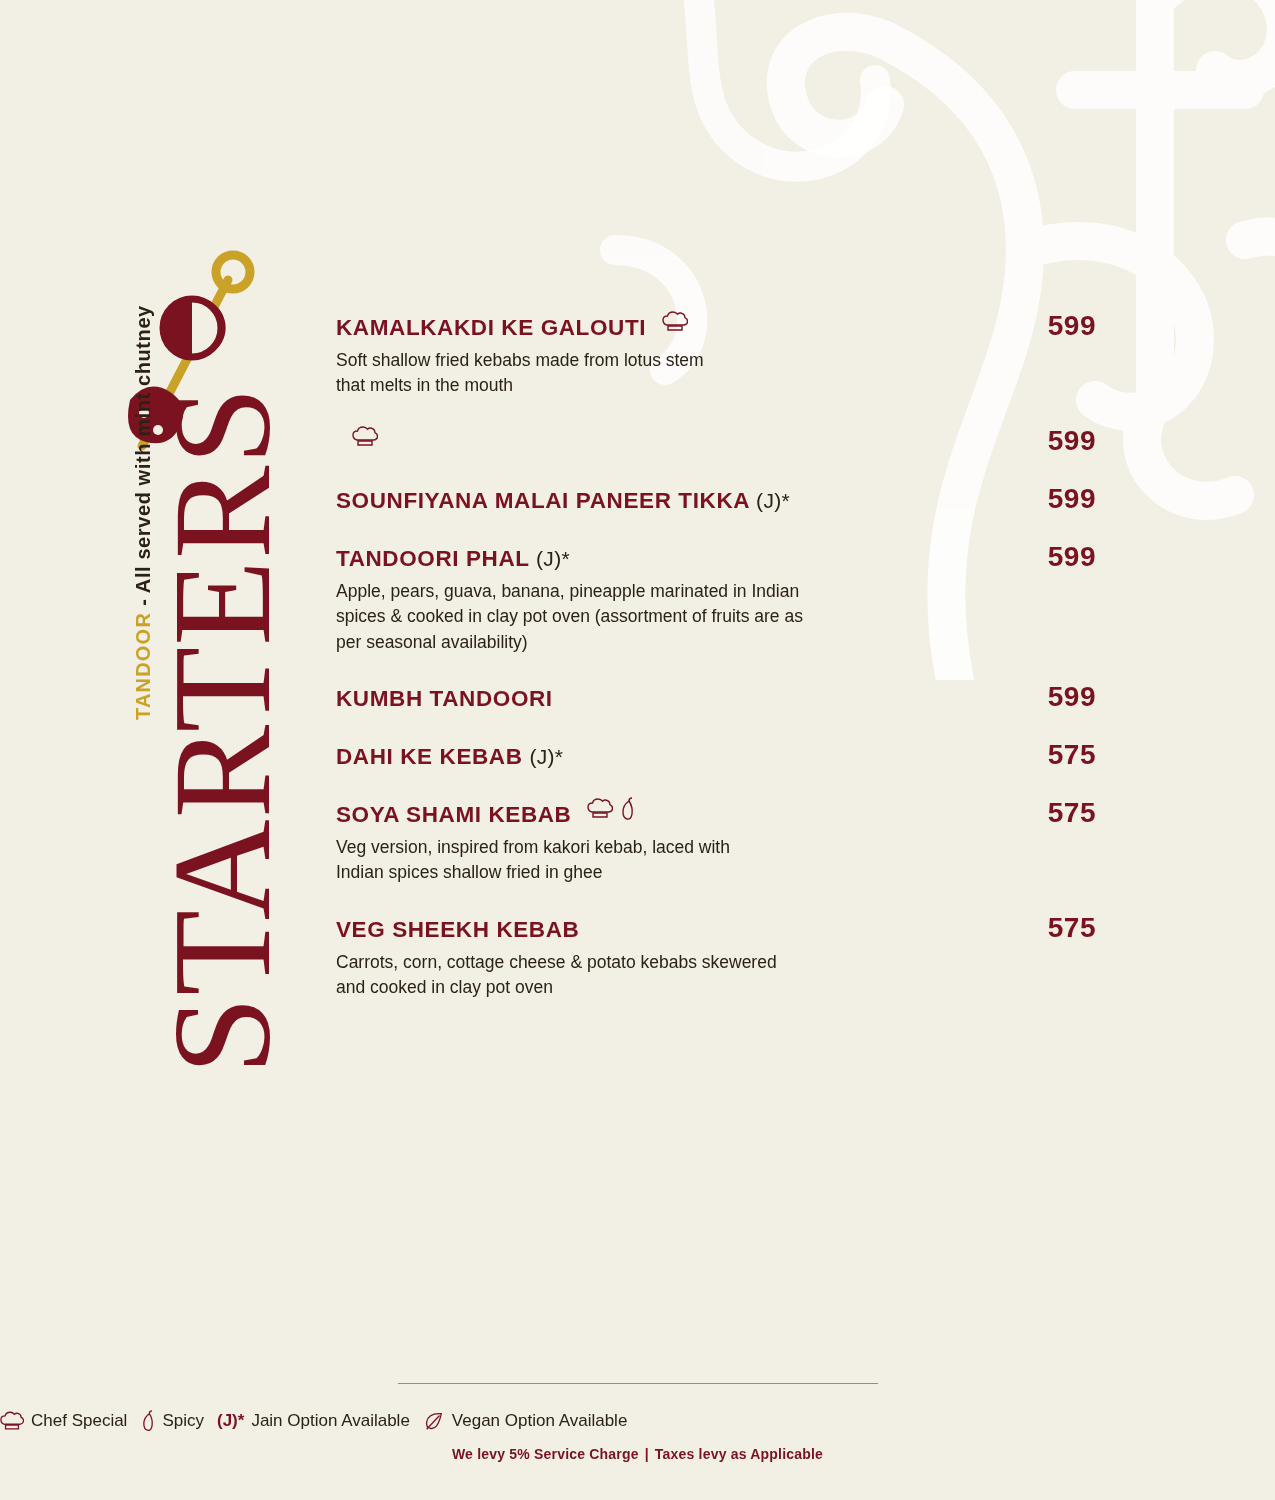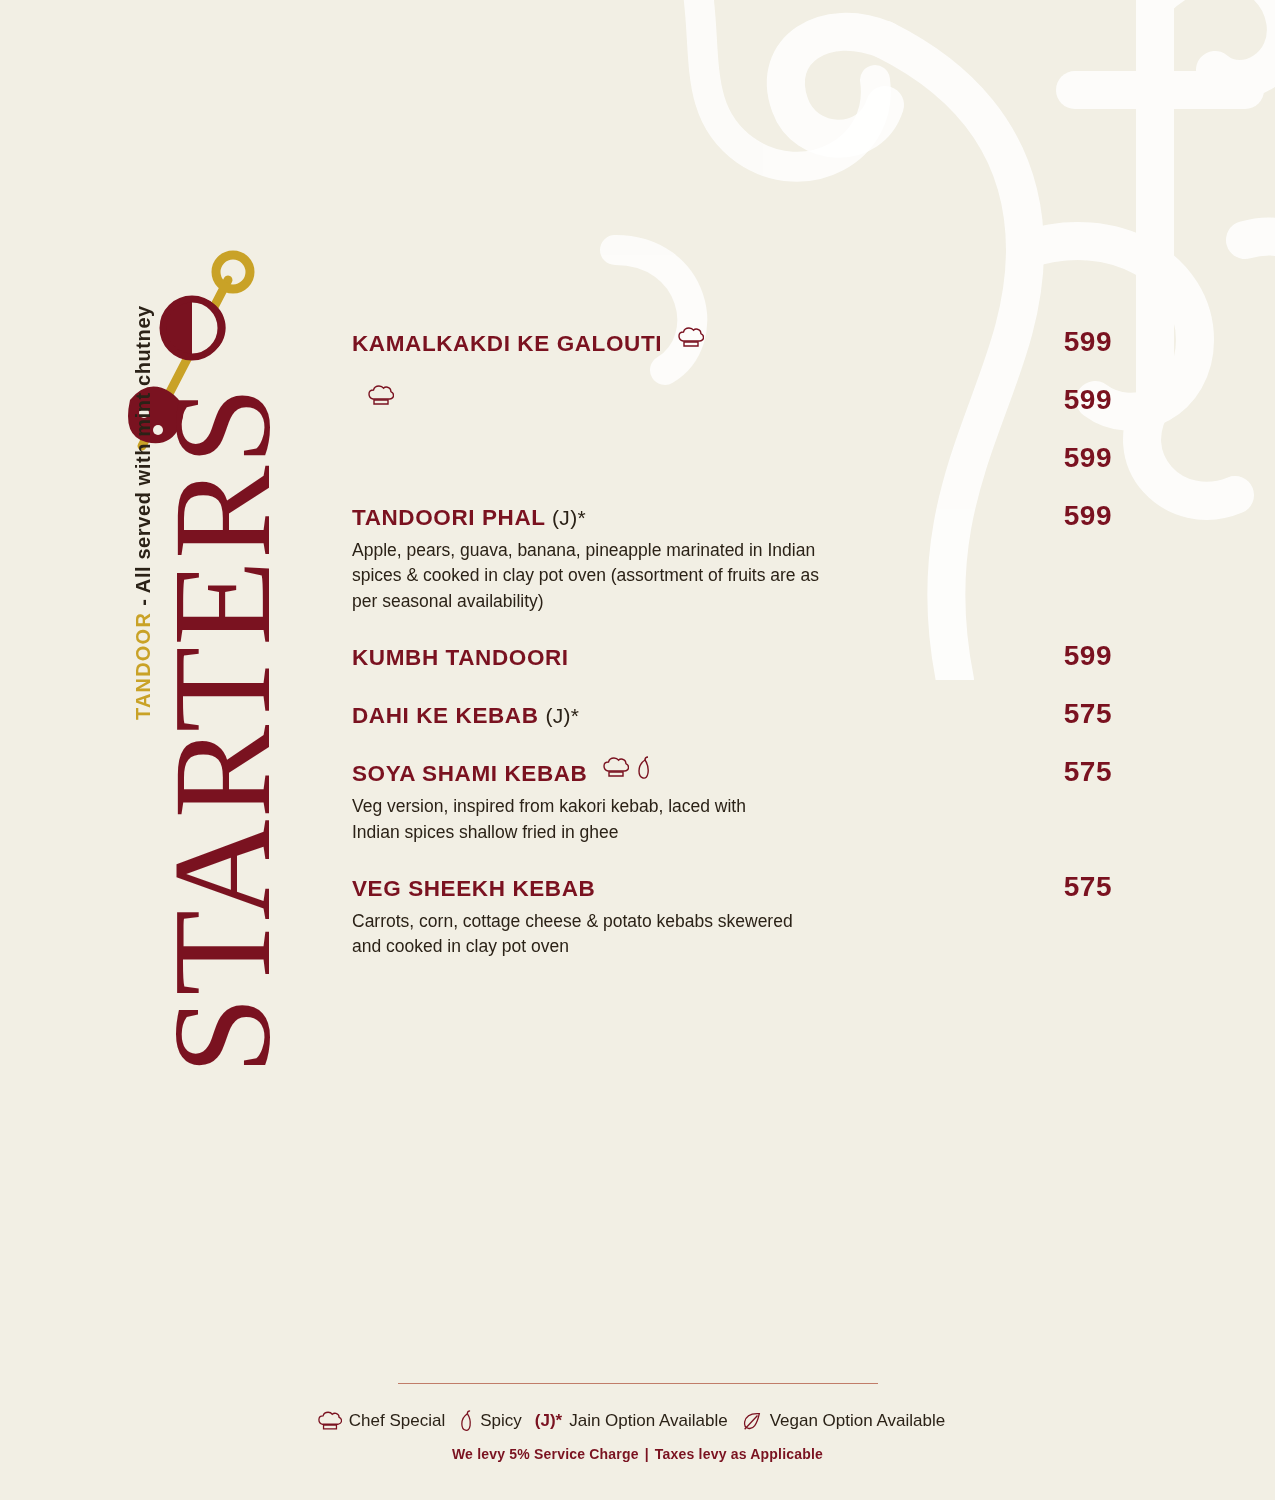--- a/index.html
+++ b/index.html
@@ -83,24 +83,23 @@
   }
   .vertical-subtitle .tandoor {
     color: #c9a227;
     font-weight: 700;
     letter-spacing: 1.2px;
   }
 
   
   .menu {
     position: absolute;
-    left: 352px;
+    left: 336px;
     top: 310px;
     width: 760px;
-    margin-top: 16px;
   }
 
   .menu-item {
     margin-bottom: 26px;
   }
 
   .item-head {
     display: flex;
     align-items: baseline;
     justify-content: flex-start;
@@ -163,21 +162,20 @@
   .footer-rule {
     width: 480px;
     height: 1px;
     background: #b0563f;
     opacity: .75;
     margin: 0 auto 26px auto;
   }
   .legend {
     display: flex;
     align-items: center;
-    justify-content: center;
     gap: 1px;
     font-size: 17px;
     color: #2b2217;
     flex-wrap: nowrap;
   }
   .legend .entry {
     display: inline-flex;
     align-items: center;
     gap: 7px;
     margin-right: 12px;
@@ -251,37 +249,40 @@
         <span class="item-name"><span>KAMALKAKDI KE GALOUTI</span> <span class="suffix"></span></span>
         <span class="badges">
           <svg class="ic" width="26" height="22" viewBox="0 0 26 22">
               <path d="M5 14 q-4 -1 -4 -5 q0 -4 4.5 -4 q1 -4 5.5 -4 q3 0 4.5 2.2 q1.6 -1.6 4 -1 q3.4 .9 3.4 4.4 q2.6 1 2.6 3.6 q0 3.2 -4 3.8 z" fill="none" stroke="#7a1220" stroke-width="1.4"></path>
               <path d="M6 15 h14 v4 h-14 z" fill="none" stroke="#7a1220" stroke-width="1.4"></path>
             </svg>
         </span>
         <span class="spacer"></span>
         <span class="item-price">599</span>
       </div>
+      <div class="item-desc">Soft shallow fried kebabs made from lotus stem
+that melts in the mouth</div>
     </div>
 
     <div class="menu-item">
       <div class="item-head">
         <span class="badges">
           <svg class="ic" width="26" height="22" viewBox="0 0 26 22">
               <path d="M5 14 q-4 -1 -4 -5 q0 -4 4.5 -4 q1 -4 5.5 -4 q3 0 4.5 2.2 q1.6 -1.6 4 -1 q3.4 .9 3.4 4.4 q2.6 1 2.6 3.6 q0 3.2 -4 3.8 z" fill="none" stroke="#7a1220" stroke-width="1.4"></path>
               <path d="M6 15 h14 v4 h-14 z" fill="none" stroke="#7a1220" stroke-width="1.4"></path>
             </svg>
         </span>
         <span class="spacer"></span>
         <span class="item-price">599</span>
       </div>
     </div>
 
     <div class="menu-item">
       <div class="item-head">
+        <span class="item-name"><span>SOUNFIYANA MALAI PANEER TIKKA</span> <span class="suffix">(J)*</span></span>
         <span class="spacer"></span>
         <span class="item-price">599</span>
       </div>
     </div>
 
     <div class="menu-item">
       <div class="item-head">
         <span class="item-name"><span>TANDOORI PHAL</span> <span class="suffix">(J)*</span></span>
         <span class="spacer"></span>
         <span class="item-price">599</span>

